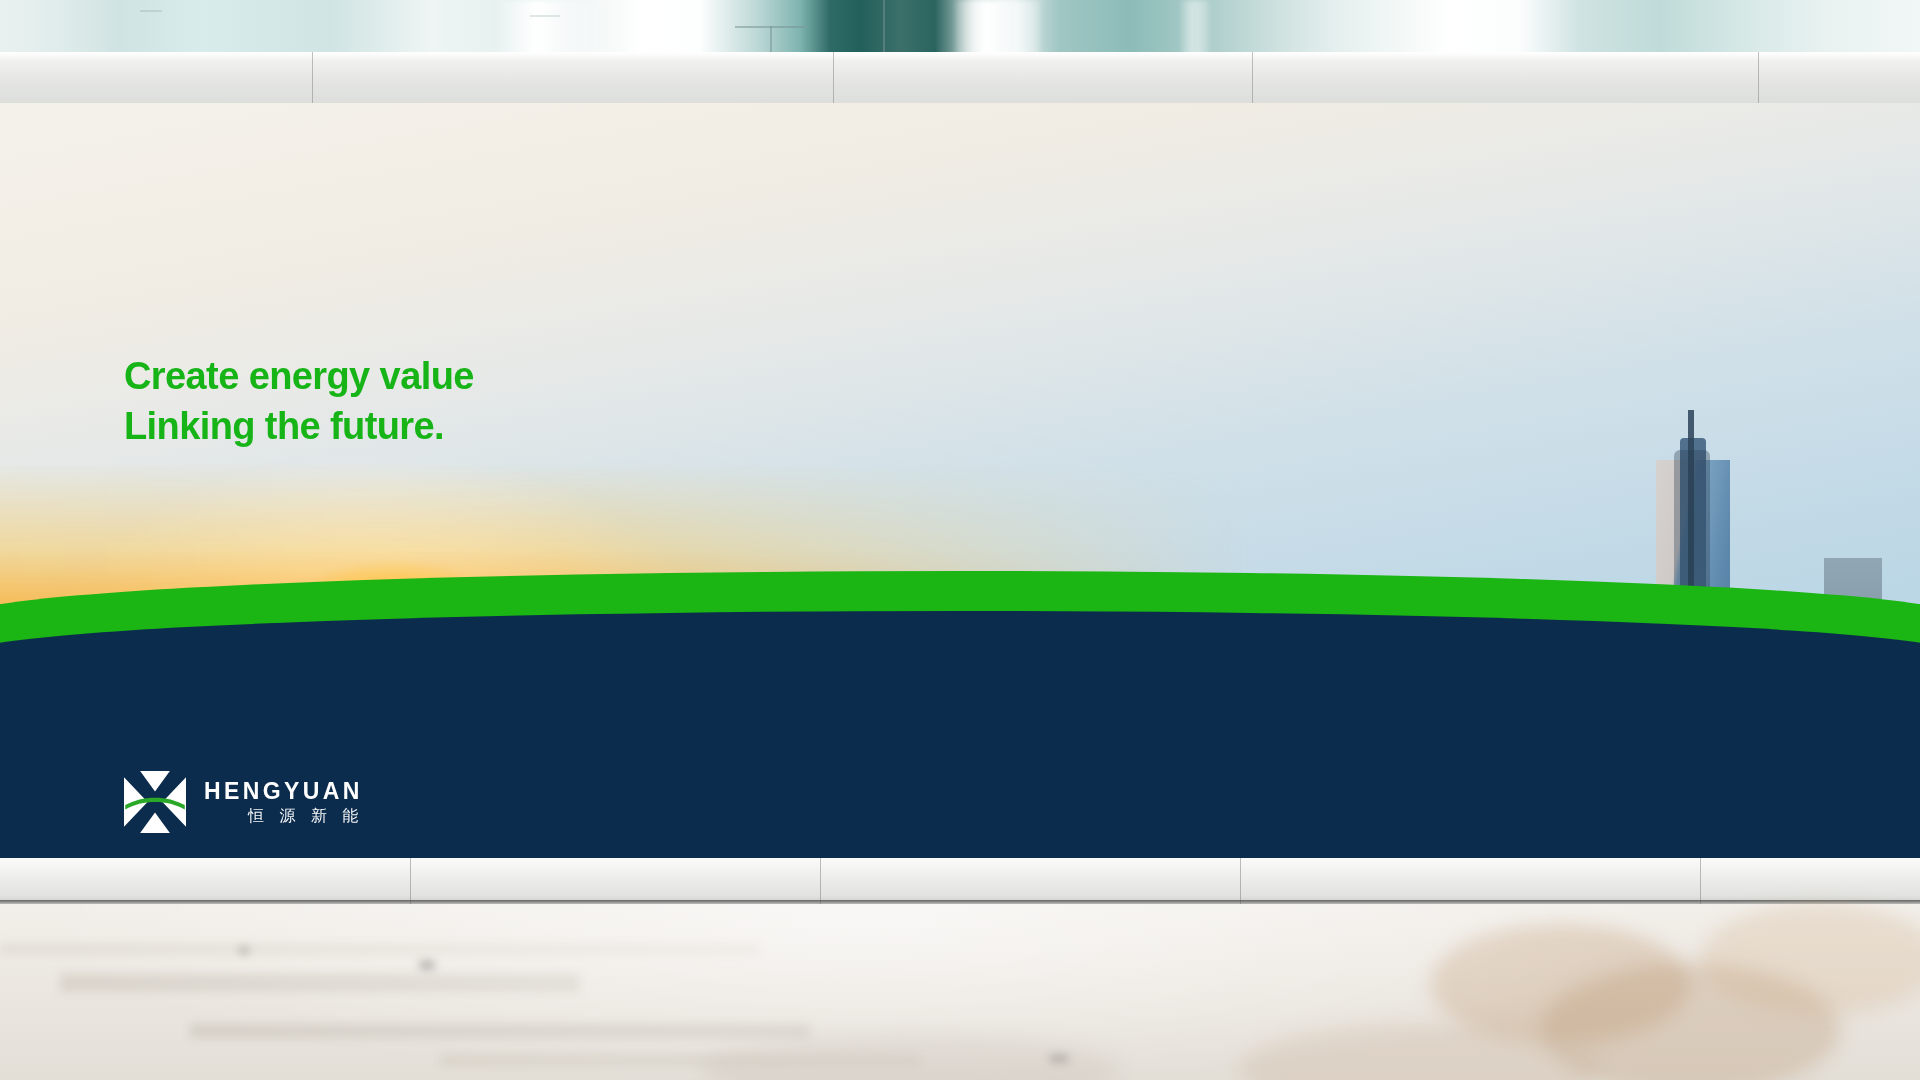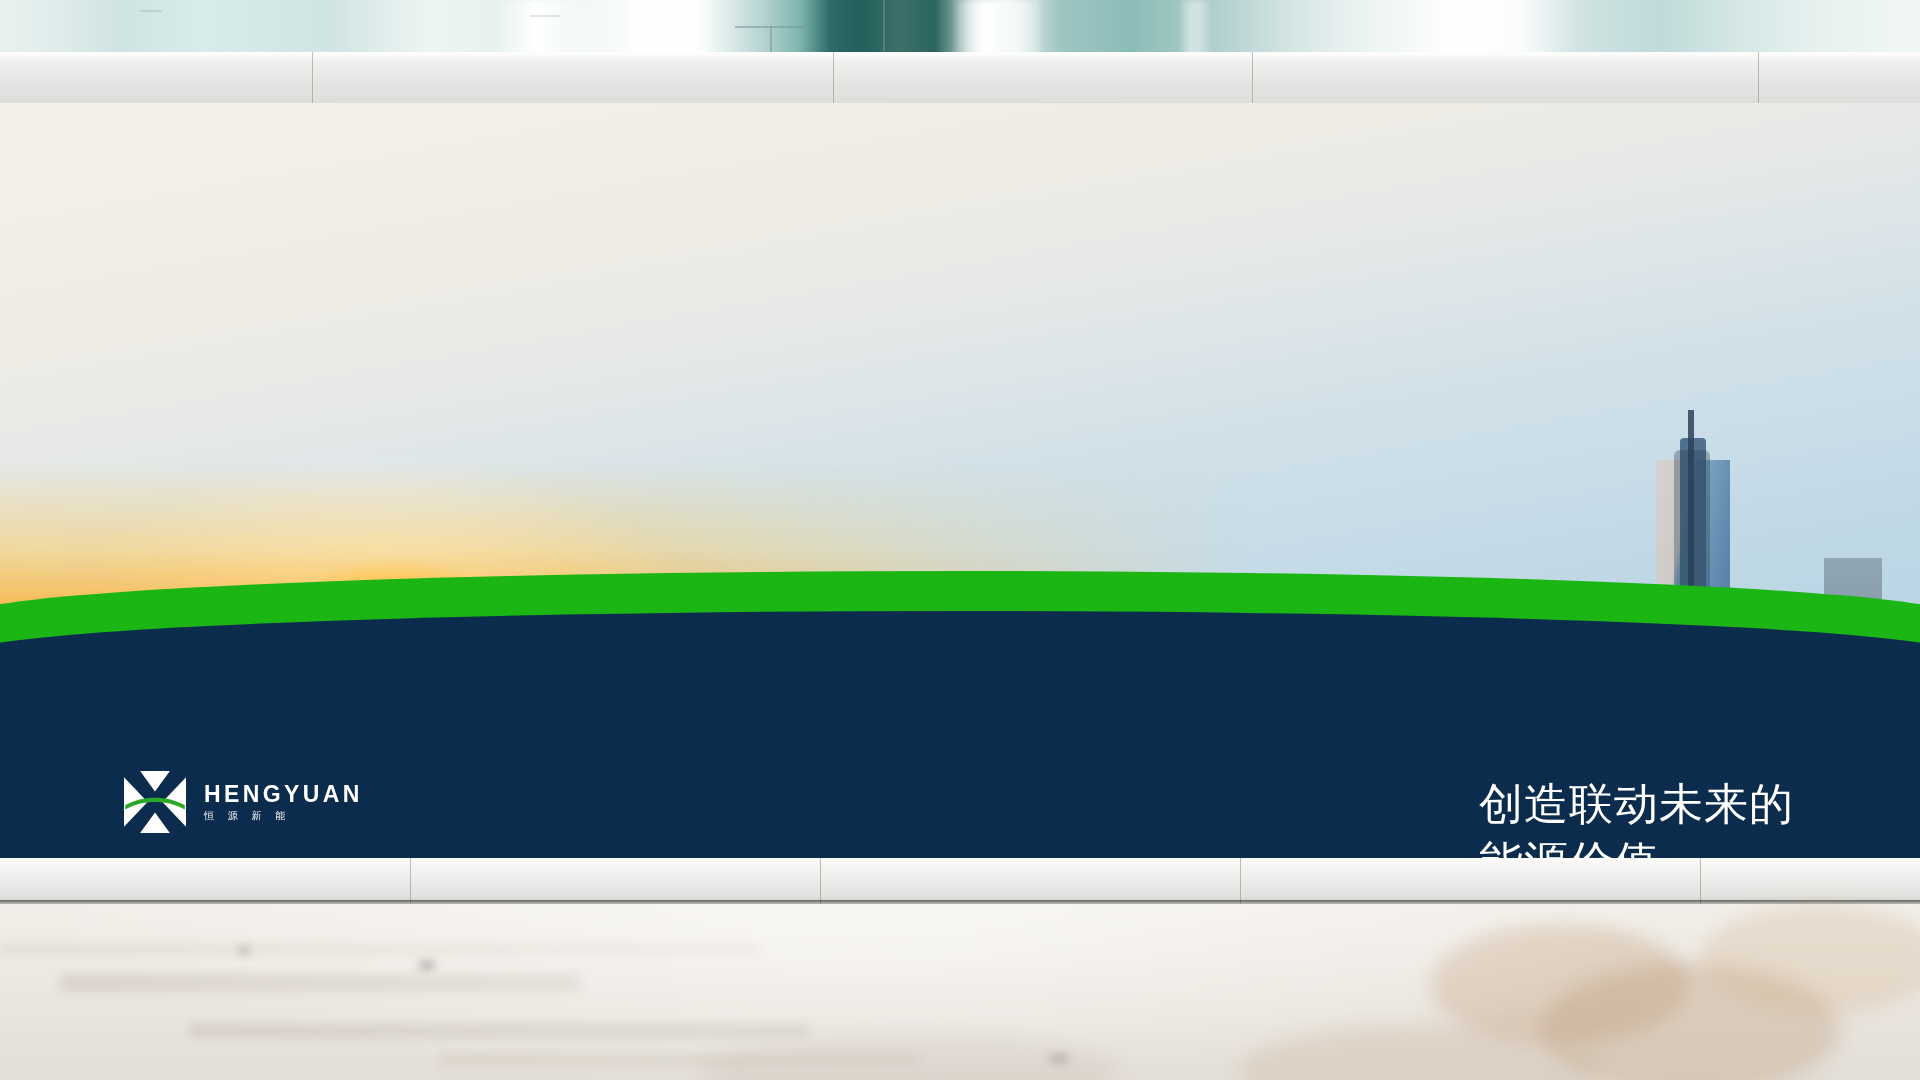--- a/index.html
+++ b/index.html
@@ -126,21 +126,21 @@
   .logo-lockup {
     position:absolute; left:124px; top:668px; z-index:8;
     display:flex; align-items:center; gap:18px;
   }
   .logo-mark { width:62px; height:62px; display:block; }
   .logo-words { display:flex; flex-direction:column; gap:5px; }
   .logo-en {
     color:#ffffff; font-size:23px; font-weight:700; letter-spacing:3.4px; line-height:1;
   }
   .logo-cn {
-    color:#ffffff; font-size:10px; letter-spacing:5.5px; line-height:1; opacity:.96;
+    color:#ffffff; font-size:16px; letter-spacing:5.5px; line-height:1; opacity:.96;margin-left:44px;
   }
 
   
   .cn-tagline {
     position:absolute; right:126px; top:672px; z-index:8; text-align:left;
     color:#ffffff; font-size:44px; line-height:1.32; letter-spacing:1px;
     font-weight:400;
   }
 
   
@@ -271,37 +271,37 @@
       <div class="bld" style="left:1856px; width:26px;  height:204px; background:linear-gradient(180deg,#7b6a5e,#57493f);opacity:.85;"></div>
 
       <div class="bld" style="left:0px;    width:1920px; height:44px; background:linear-gradient(180deg,rgba(190,130,90,.55),rgba(120,78,58,.75));"></div>
       <div class="bld" style="left:1160px; width:760px;  height:56px; background:linear-gradient(180deg,rgba(90,70,70,.55),rgba(45,38,42,.8));"></div>
     </div>
 
     <div class="green-band"></div>
     <div class="navy-bar"></div>
     <div class="green-band-mask"></div>
 
+    <div class="headline">
+      <div>Create energy value</div>
+      <div>Linking the future.</div>
+    </div>
 
     <div class="logo-lockup">
       <svg class="logo-mark" viewBox="0 0 100 100">
         <rect x="0" y="0" width="100" height="100" fill="#ffffff"></rect>
         <path d="M0,0 H26 L50,33 L74,0 H100 V10 L62,50 L100,90 V100 H74 L50,67 L26,100 H0 V90 L38,50 L0,10 Z" fill="#0b2c4d"></path>
         <path d="M2,62 C30,46 70,46 98,62 L98,55 C70,39 30,39 2,55 Z" fill="#2aa828"></path>
       </svg>
       <div class="logo-words">
         <div class="logo-en">HENGYUAN</div>
         <div class="logo-cn">恒 源 新 能</div>
       </div>
     </div>
 
-    <div class="cn-tagline">
-      <div>创造联动未来的</div>
-      <div>能源价值</div>
-    </div>
   </div>
 
   <div class="ledge-bottom"></div>
   <div class="ledge-bottom-seam" style="left:410px;"></div>
   <div class="ledge-bottom-seam" style="left:820px;"></div>
   <div class="ledge-bottom-seam" style="left:1240px;"></div>
   <div class="ledge-bottom-seam" style="left:1700px;"></div>
   <div class="ledge-shadow"></div>
 
   <div class="floor">

